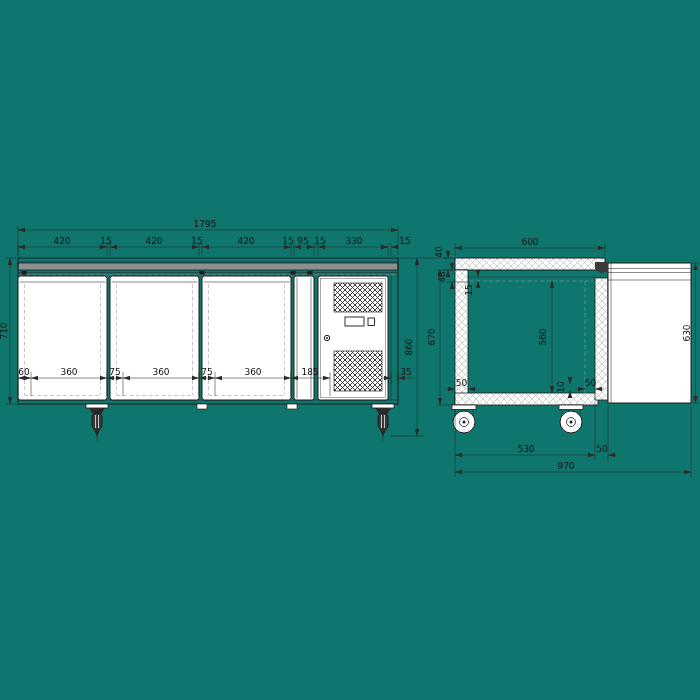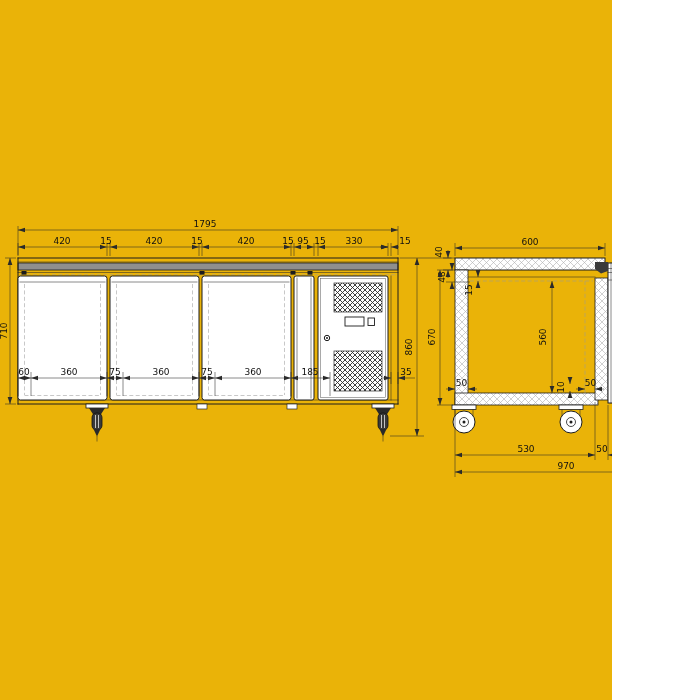--- a/index.html
+++ b/index.html
@@ -1,16 +1,16 @@
 <!DOCTYPE html>
 <html><head>
 <meta charset="utf-8">
 <style>
   html,body{margin:0;padding:0;background:#fff;}
-  #stage{position:relative;width:612px;height:700px;background:#eab308;overflow:hidden;
+  #stage{position:relative;width:700px;height:700px;background:#0f766e;overflow:hidden;
          font-family:"DejaVu Sans", sans-serif;}
   svg{display:block}
   .ln{stroke:#1c1c1c;stroke-width:1;fill:none;stroke-linecap:square}
   .th{stroke:#2a2a2a;stroke-width:.55;fill:none;stroke-linecap:square}
   .dm{stroke:#2a2a2a;stroke-width:.55;fill:none}
   .ds{stroke:#9a9a9a;stroke-width:.55;fill:none;stroke-dasharray:4 2.4}
   text.d{font-size:9px;fill:#111;text-anchor:middle;font-family:"DejaVu Sans",sans-serif}
   .wh{fill:#ffffff}
 </style>
 </head>

